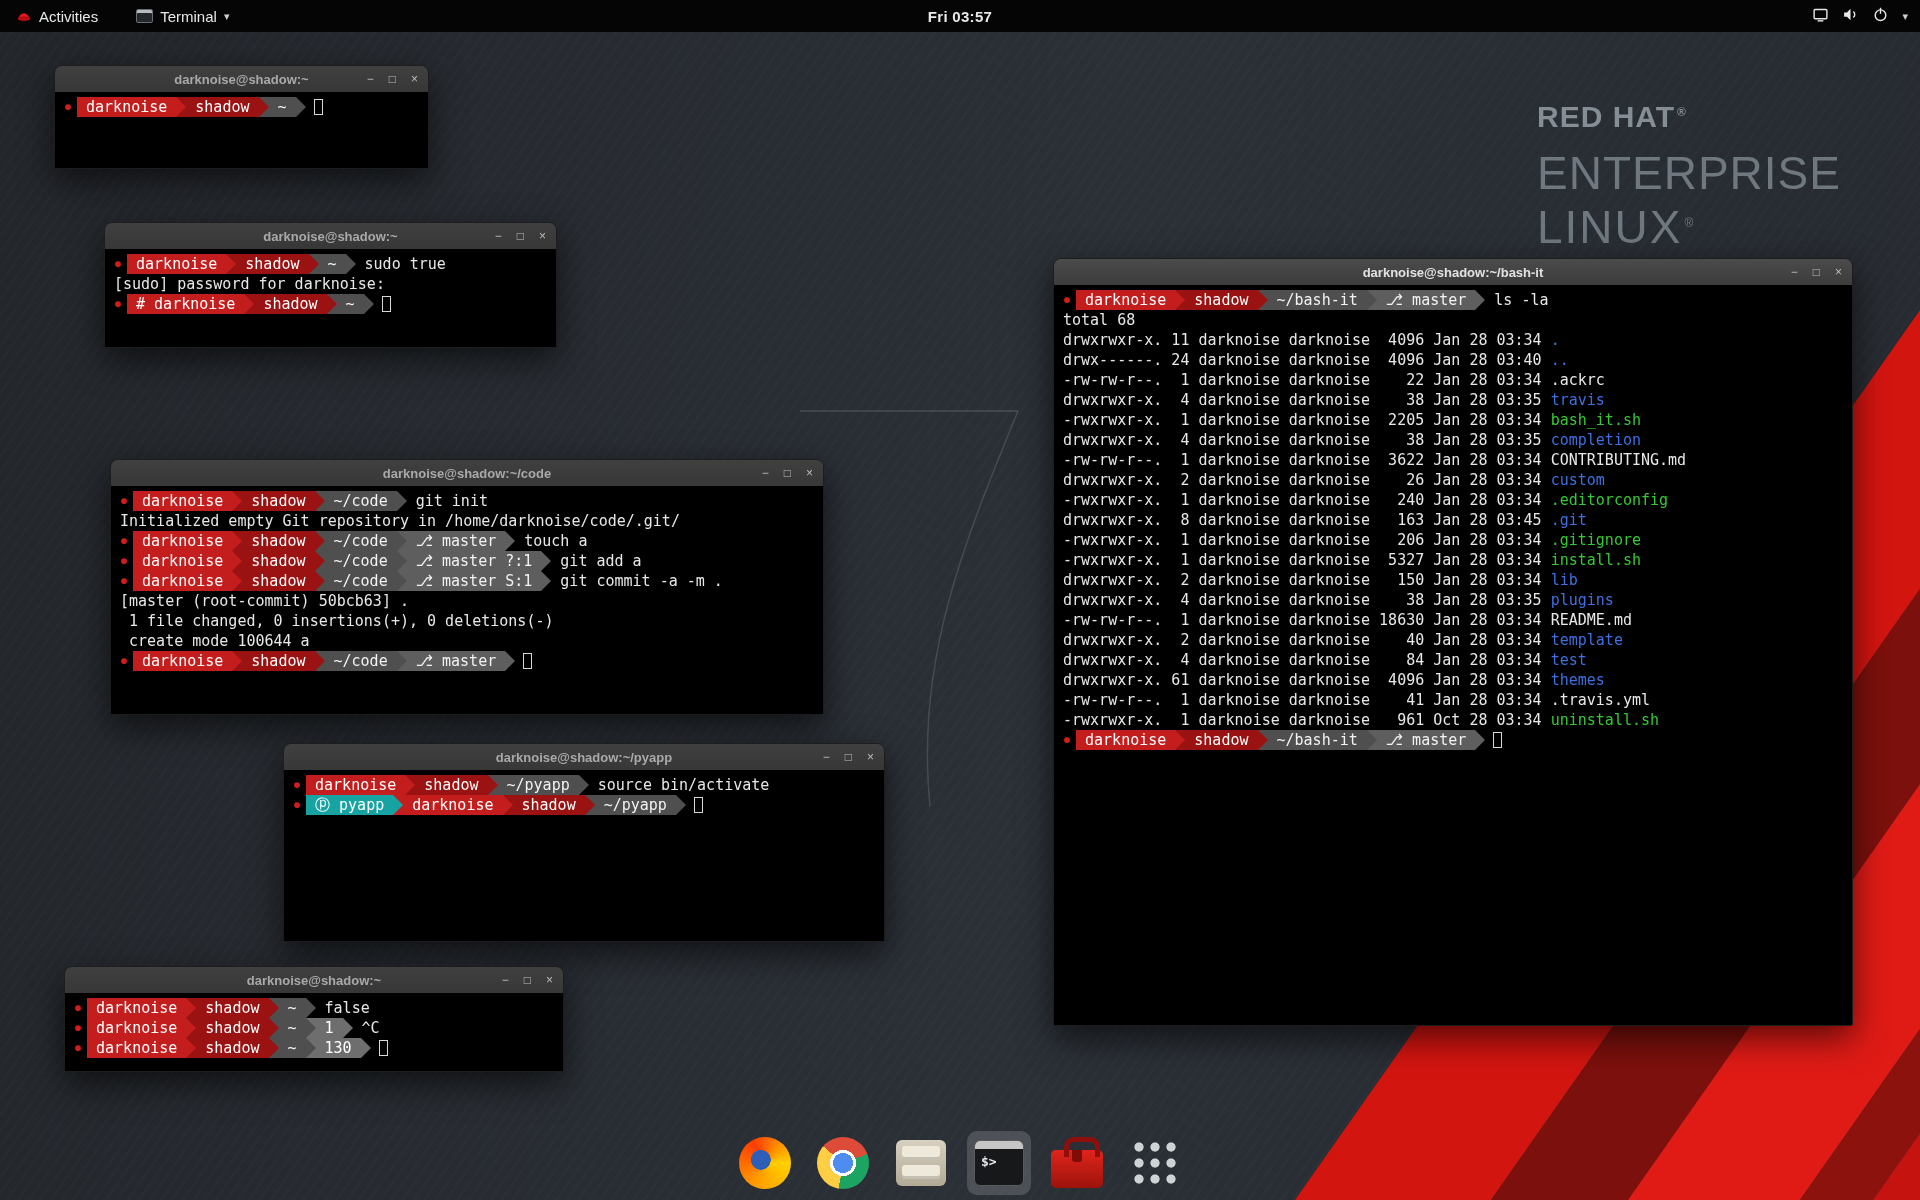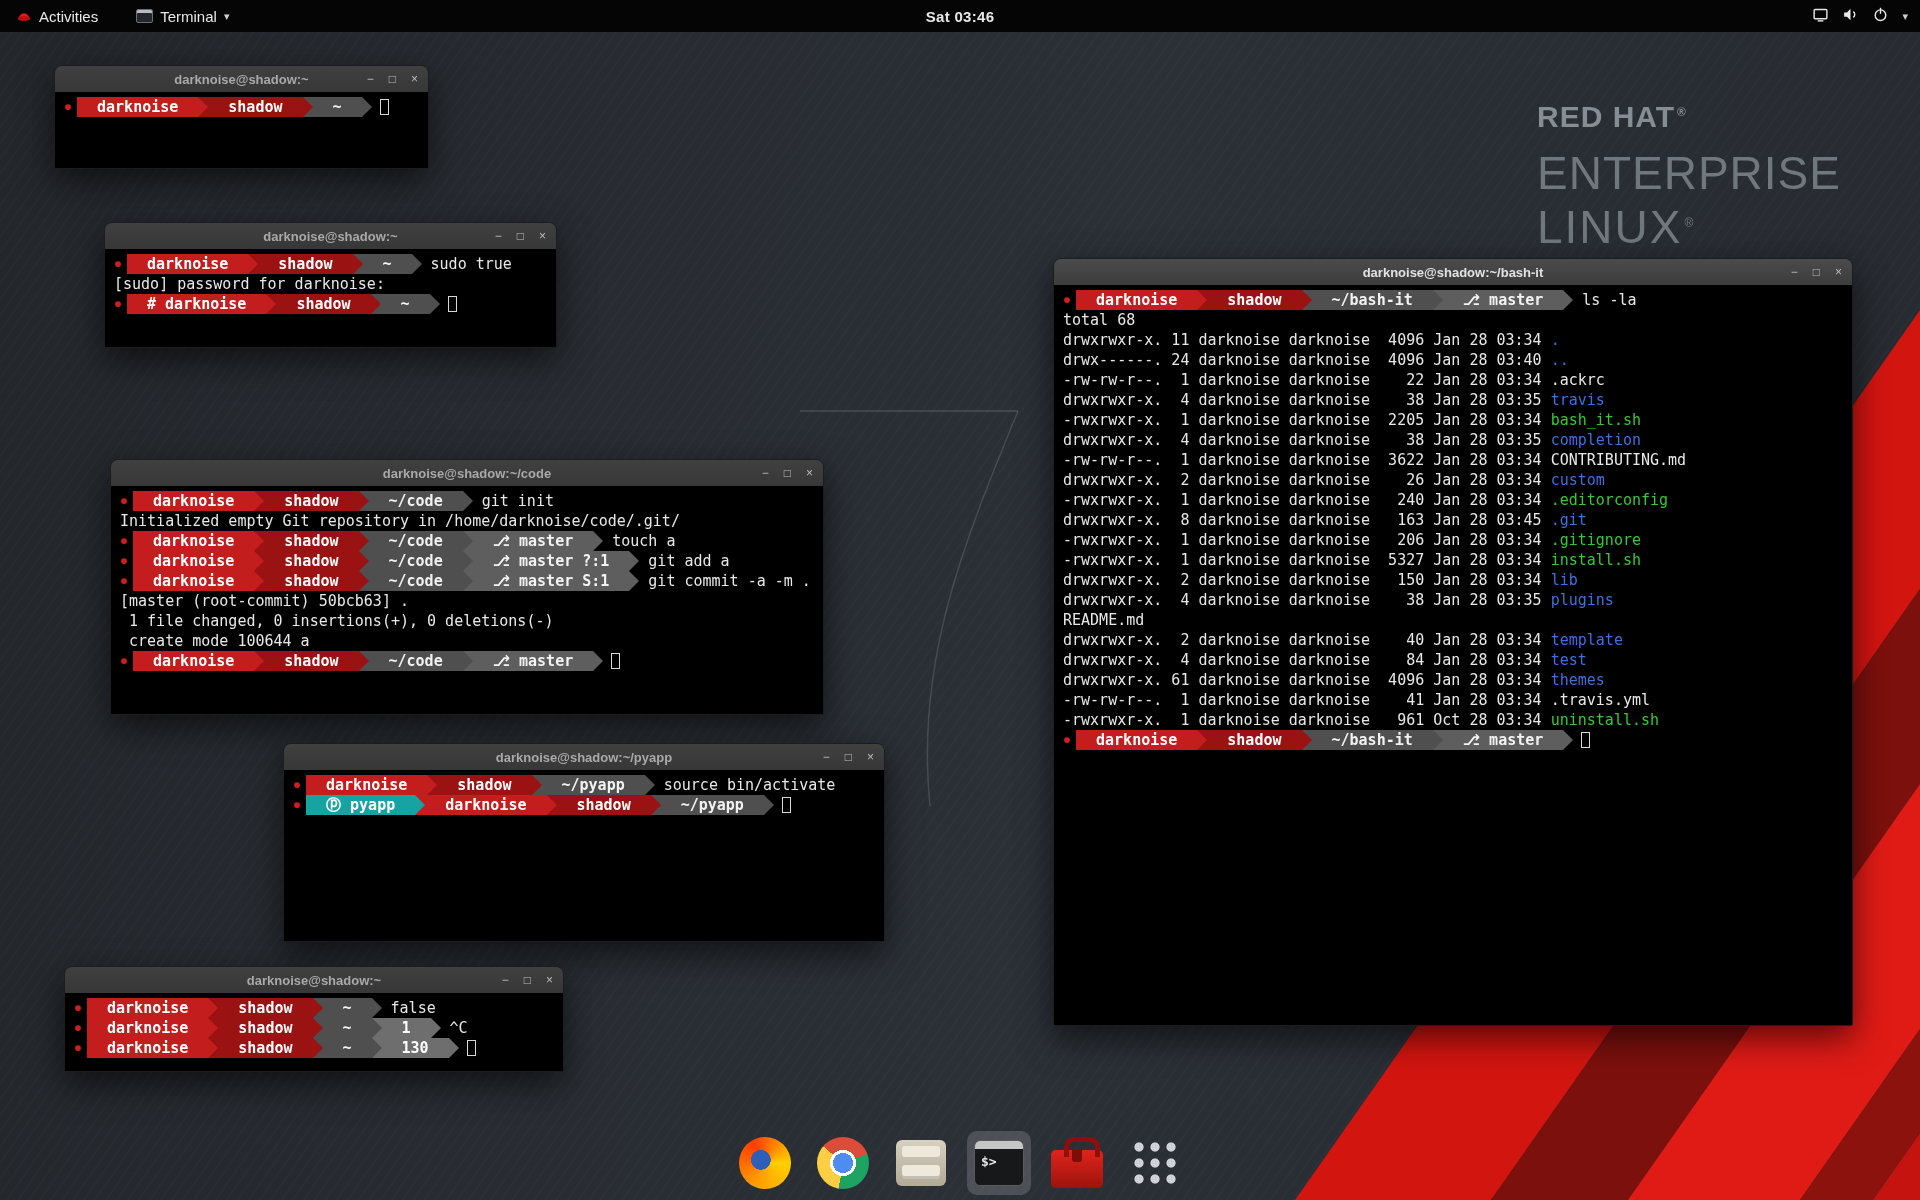--- a/index.html
+++ b/index.html
@@ -48,21 +48,21 @@
     border-radius:7px 7px 0 0;position:relative;display:flex;align-items:center;justify-content:center}
   .active .titlebar{background:linear-gradient(#4b4b4b,#3c3c3c)}
   .wtitle{font-size:13px;font-weight:bold;color:#a9a9a9}
   .active .wtitle{color:#e2e2e2}
   .wbtns{position:absolute;right:10px;top:0;height:100%;display:flex;align-items:center;gap:15px}
   .wbtn{color:#bdbdbd;font-size:12px;line-height:1;cursor:default}
   .tbody{flex:1;background:#000;padding:5px 9px;overflow:hidden;
     font-family:"DejaVu Sans Mono","DejaVu Sans",monospace;font-size:15px;color:#e8e8e8}
   .tline{display:flex;align-items:stretch;height:20px;line-height:20px}
   .tok{white-space:pre}
-  .tok[class*="seg-"]{font-weight:bold;padding:0 20px}
+  .tok[class*="seg-"]{font-weight:normal;padding:0 9px}
   .tok.seg-user{background:#c41d1d;color:#fff}
   .tok.seg-host{background:#9a1212;color:#fff}
   .tok.seg-path{background:#4f4f4f;color:#f2f2f2}
   .tok.seg-git{background:#5e5e5e;color:#f2f2f2}
   .tok.seg-exit{background:#6e6e6e;color:#fff}
   .tok.seg-venv{background:#18a3a3;color:#fff}
   .tok.cmd,.tok.txt,.tok.file{color:#e8e8e8}
   .tok.dir{color:#3f6fe0}
   .tok.exec{color:#36c836}
   .tok.picon{color:#d11d1d;font-size:10px;align-self:center;margin:0 6px 0 1px}
@@ -422,20 +422,21 @@
           </div>
           <div class="tline">
             <span class="tok txt">drwxrwxr-x.  2 darknoise darknoise   150 Jan 28 03:34 </span>
             <span class="tok dir">lib</span>
           </div>
           <div class="tline">
             <span class="tok txt">drwxrwxr-x.  4 darknoise darknoise    38 Jan 28 03:35 </span>
             <span class="tok dir">plugins</span>
           </div>
           <div class="tline">
+            <span class="tok txt">-rw-rw-r--.  1 darknoise darknoise 18630 Jan 28 03:34 </span>
             <span class="tok file">README.md</span>
           </div>
           <div class="tline">
             <span class="tok txt">drwxrwxr-x.  2 darknoise darknoise    40 Jan 28 03:34 </span>
             <span class="tok dir">template</span>
           </div>
           <div class="tline">
             <span class="tok txt">drwxrwxr-x.  4 darknoise darknoise    84 Jan 28 03:34 </span>
             <span class="tok dir">test</span>
           </div>
@@ -498,21 +499,21 @@
           </svg>
         </span>
         <span>Activities</span>
       </div>
       <div class="tb-appmenu">
         <span class="term-mini-icon"></span>
         <span>Terminal</span>
         <span class="caret">▾</span>
       </div>
     </div>
-    <div class="tb-clock">Sat 03:46</div>
+    <div class="tb-clock">Fri 03:57</div>
     <div class="tb-right">
       <span>
         <svg width="17" height="17" viewBox="0 0 24 24">
             <rect x="3" y="5" width="18" height="13" rx="1.5" stroke="#e8e8e8" stroke-width="2" fill="none"></rect>
             <line x1="8" y1="21" x2="16" y2="21" stroke="#e8e8e8" stroke-width="2"></line>
           </svg>
       </span>
       <span>
         <svg width="17" height="17" viewBox="0 0 24 24">
             <path d="M3 9v6h4l5 5V4L7 9H3z" fill="#e8e8e8"></path>

